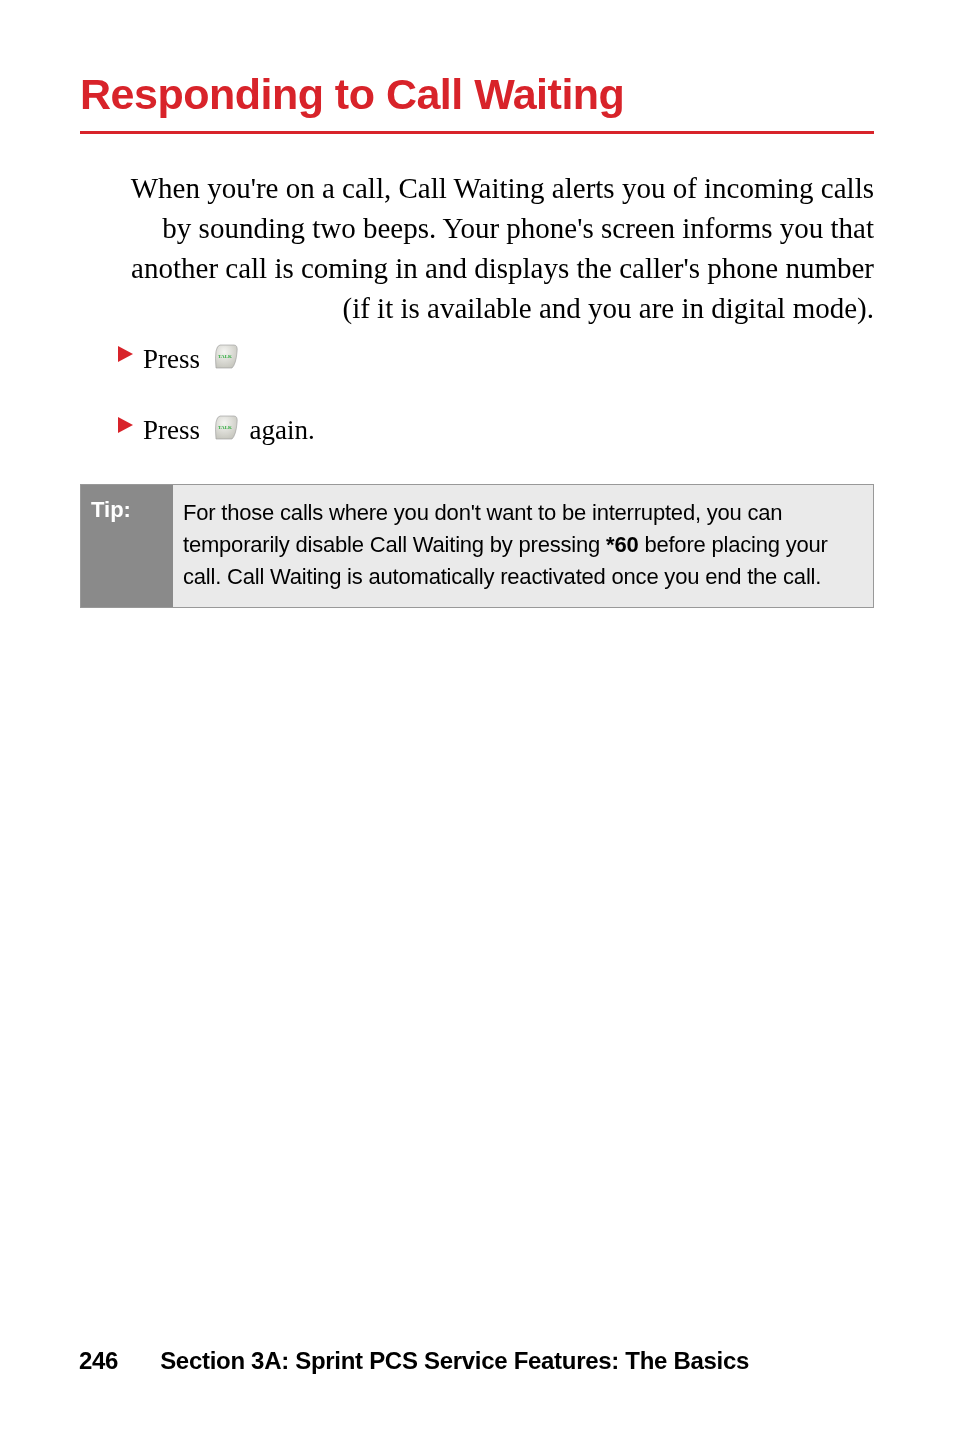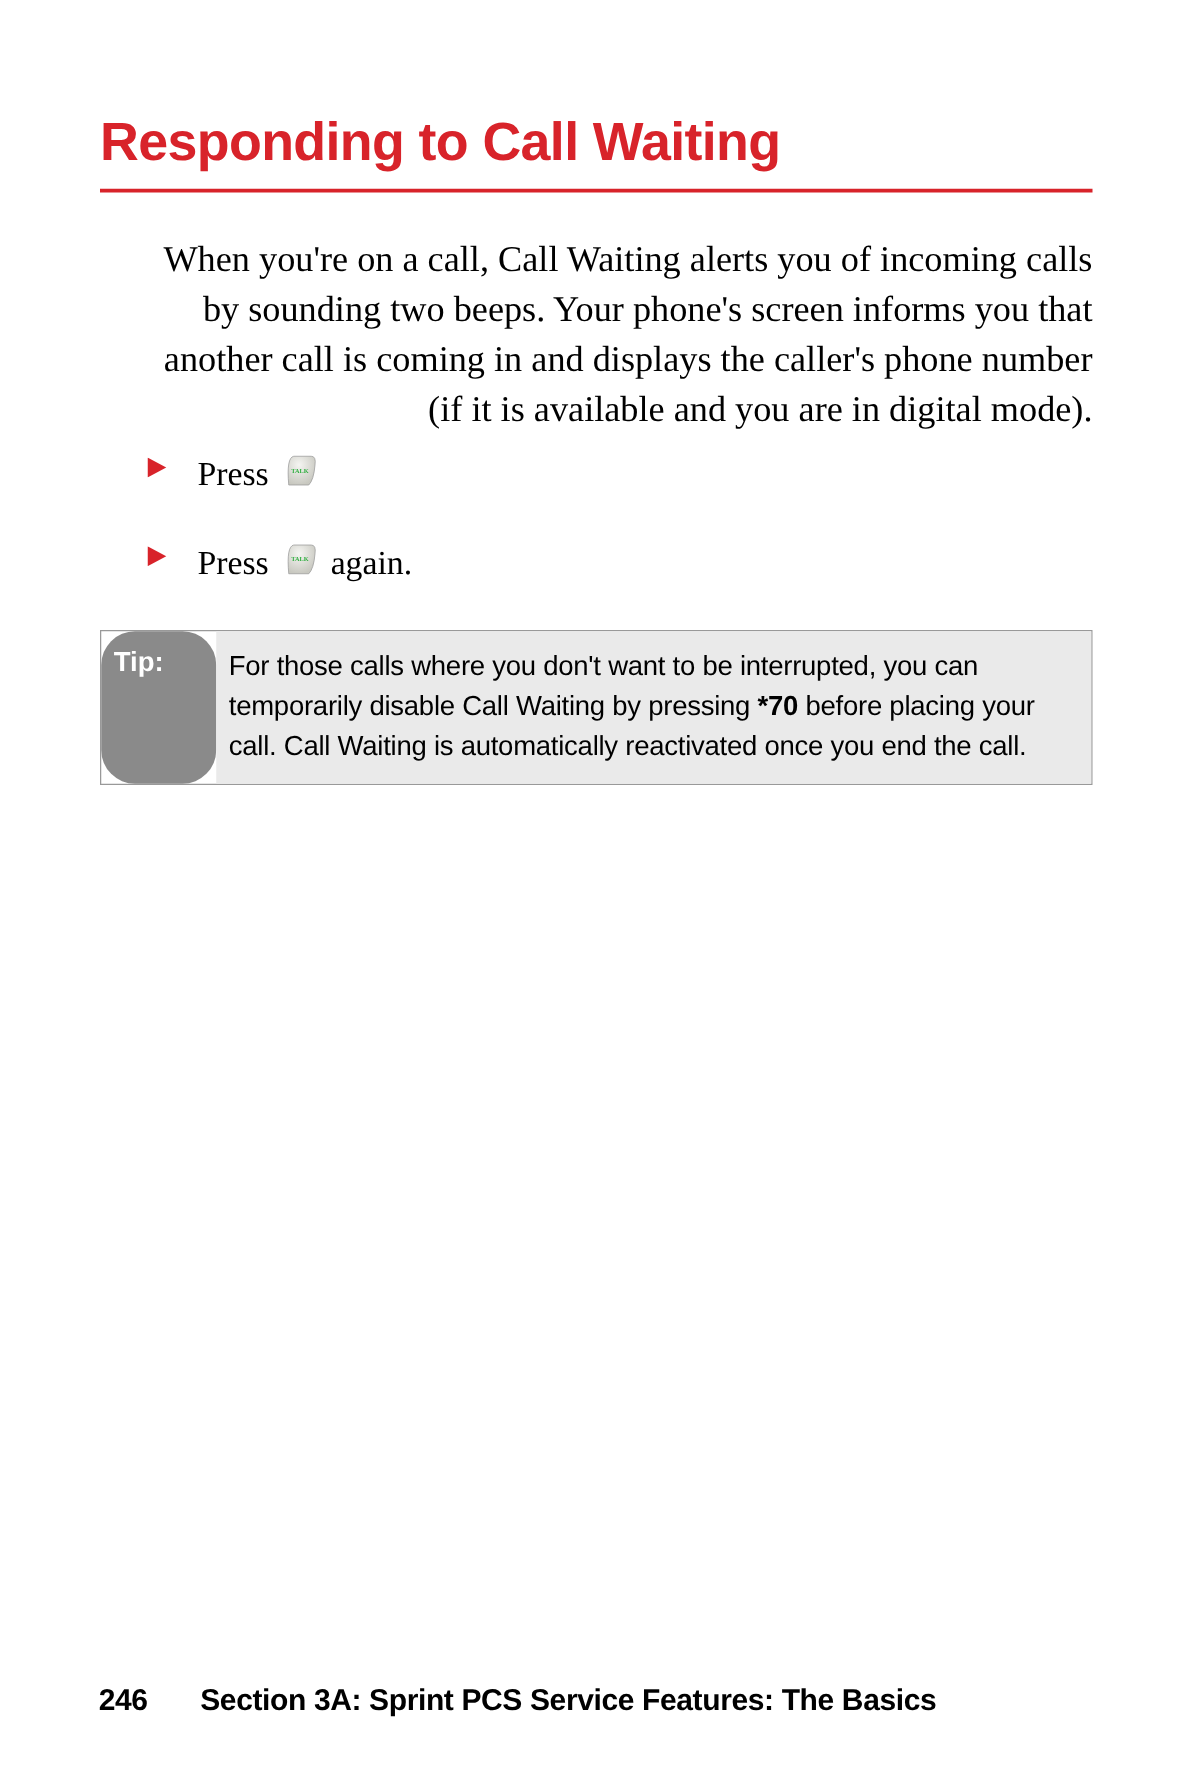--- a/index.html
+++ b/index.html
@@ -1,29 +1,29 @@
 <!DOCTYPE html>
 <html><head>
 <meta charset="utf-8">
 <style>
   * { box-sizing: border-box; margin: 0; padding: 0; }
   html, body { width: 954px; height: 1431px; background: #ffffff; font-family: "Helvetica Neue", Helvetica, Arial, sans-serif; color: #000; }
-  .page { position: relative; width: 954px; height: 1431px; padding: 90px 80px 0 80px; }
+  .page { position: relative; width: 954px; height: 1431px; padding: 70px 80px 0 80px; }
   .title { color: #d8232a; font-weight: 800; font-size: 43px; letter-spacing: -0.5px; margin-bottom: 12px; }
   .rule { border: none; border-top: 3px solid #d8232a; margin-bottom: 34px; }
   .intro { font-family: Georgia, "Times New Roman", serif; font-size: 29px; line-height: 1.38; margin-left: 38px; margin-right: 0; margin-bottom: 10px; text-align: right; }
   .subhead { font-weight: 700; font-size: 25px; margin-left: 20px; margin-bottom: 18px; letter-spacing: -0.4px; }
   .steps { margin-left: 38px; margin-bottom: 24px; }
-  .step { display: flex; align-items: flex-start; gap: 22px; }
+  .step { display: flex; align-items: flex-start; gap: 7px; }
   .step .bullet { flex: 0 0 auto; margin-top: 8px; }
   .step .bullet svg { display:block; }
   .step .text { font-family: Georgia, "Times New Roman", serif; font-size: 27px; line-height: 1.6; flex: 1 1 auto; }
   .talk-btn { display: inline-block; vertical-align: -4px; margin: 0 3px; }
   .tipbox { display: flex; border: 1px solid #999; margin-top: 28px; margin-left: 0; margin-right: 0; }
-  .tipbox .tip-label { flex: 0 0 92px; background: #8a8a8a; color: #fff; font-weight: 700; font-size: 22px; padding: 12px 10px; border-radius: 27px; }
+  .tipbox .tip-label { flex: 0 0 92px; background: #8a8a8a; color: #fff; font-weight: 700; font-size: 22px; padding: 12px 10px; }
   .tipbox .tip-body { flex: 1 1 auto; background: #eaeaea; font-size: 22px; line-height: 1.45; padding: 12px 14px 14px 10px; letter-spacing: -0.2px; }
   .tipbox .tip-body .bold { font-weight: 700; }
   .footer { position: absolute; left: 79px; bottom: 56px; font-weight: 700; font-size: 24px; letter-spacing: -0.3px; }
   .footer .pn { display: inline-block; margin-right: 42px; }
 </style>
 </head>
 <body>
 
 <div class="page">
 
@@ -74,21 +74,21 @@
               <path d="M6 26 Q4 4 10 3 L24 3 Q28 3 27 10 Q26 22 22 26 Z" fill="url(#g2)" stroke="#999" stroke-width="0.6"></path>
               <text x="15" y="16" font-size="5" fill="#2fae3f" text-anchor="middle" font-weight="700">TALK</text>
             </svg></span><span> again.</span>
       </span>
     </div>
   </div>
 
   <div class="tipbox">
     <div class="tip-label">Tip:</div>
     <div class="tip-body">
-      <span>For those calls where you don't want to be interrupted, you can temporarily disable Call Waiting by pressing </span><span class="bold">*70</span><span> before placing your call. Call Waiting is automatically reactivated once you end the call.</span>
+      <span>For those calls where you don't want to be interrupted, you can temporarily disable Call Waiting by pressing </span><span class="bold">*60</span><span> before placing your call. Call Waiting is automatically reactivated once you end the call.</span>
     </div>
   </div>
 
   <div class="footer">
     <span class="pn">246</span><span>Section 3A: Sprint PCS Service Features: The Basics</span>
   </div>
 
 </div>
 
 </body></html>

